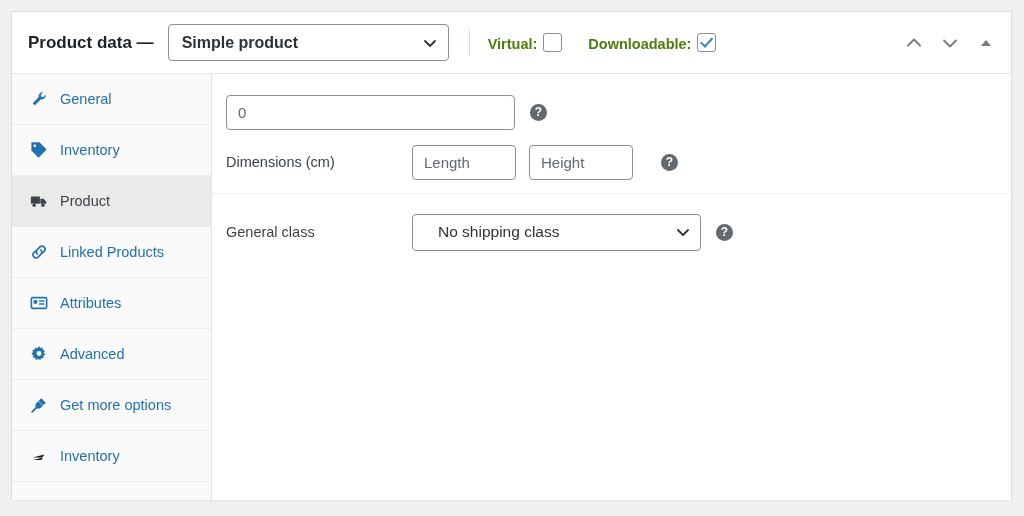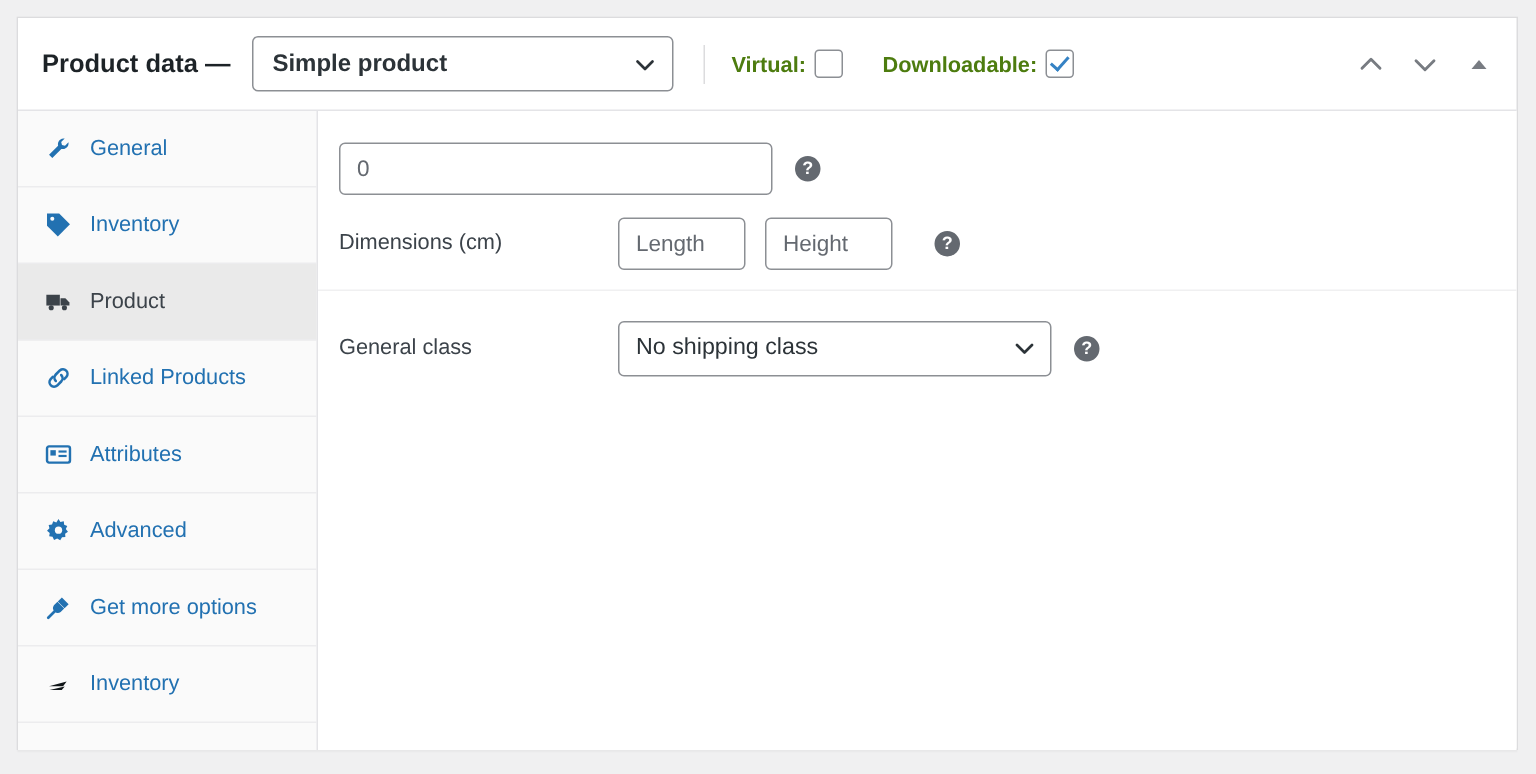--- a/index.html
+++ b/index.html
@@ -200,33 +200,33 @@
     background: #fff;
     box-sizing: border-box;
     font-size: 15px;
     color: #2c3338;
     padding: 0 11px;
     font-family: "Liberation Sans", sans-serif;
     outline: none;
   }
   .txt-input::placeholder { color: #646970; opacity: 1; }
   .w-weight { width: 289px; }
-  .w-dim { width: 85px; margin-right: 13px; }
+  .w-dim { width: 104px; margin-right: 13px; }
 
   .sel-input {
     position: relative;
     width: 289px;
     height: 37px;
     border: 1px solid #8c8f94;
     border-radius: 4px;
     background: #fff;
     box-sizing: border-box;
     display: flex;
     align-items: center;
-    padding: 0 32px 0 11px;
+    padding: 0 32px 0 25px;
     font-size: 15.5px;
     color: #2c3338;
   }
   .sel-input .chev {
     position: absolute;
     right: 10px;
     top: 50%;
     transform: translateY(-50%);
     width: 14px;
     height: 14px;

